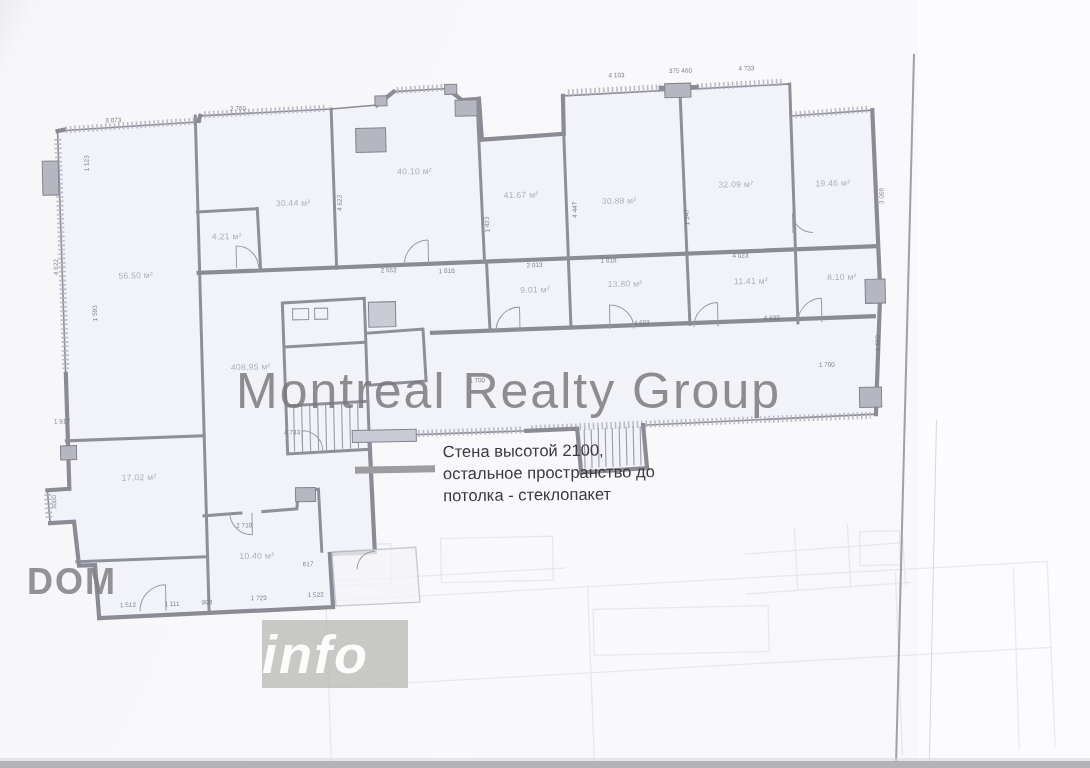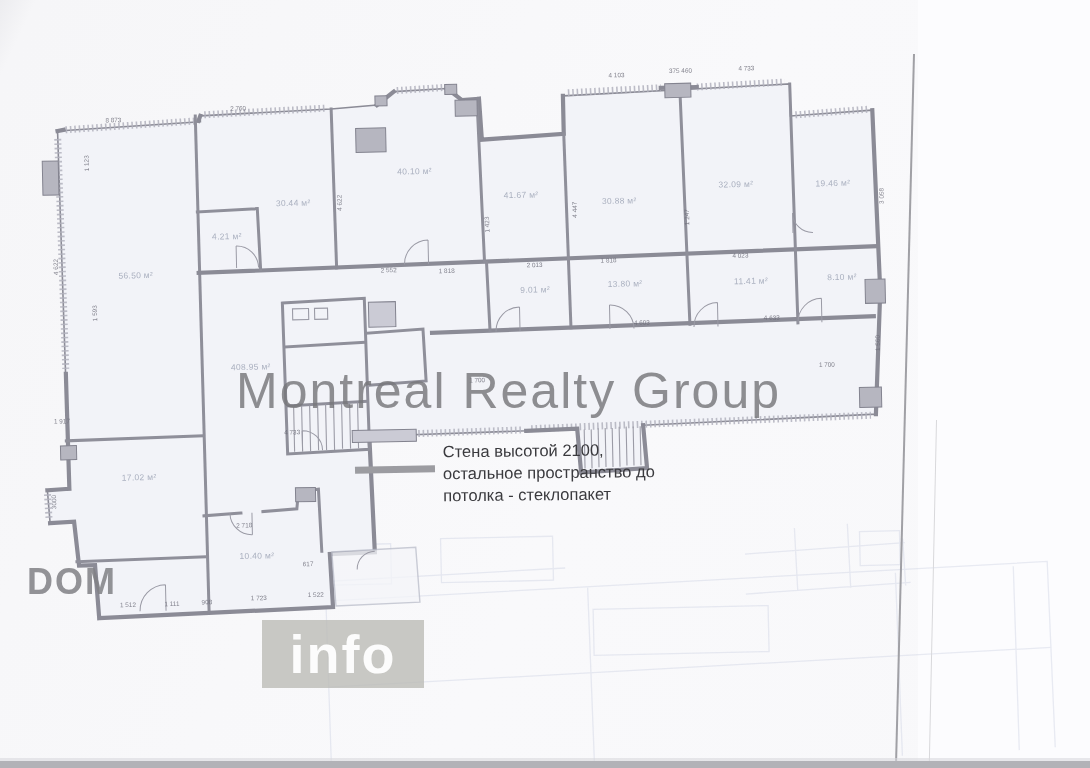--- a/index.html
+++ b/index.html
@@ -34,23 +34,23 @@
   }
   .wm-dom{
     position:absolute;left:27px;top:564px;font-size:36px;font-weight:bold;letter-spacing:2px;
     color:rgba(128,128,133,.85);line-height:1;
   }
   .wm-pliz{
     position:absolute;left:16px;top:592px;font-size:128px;font-weight:bold;letter-spacing:6px;
     color:rgba(213,213,220,.9);line-height:1;
   }
   .wm-info{
-    position:absolute;left:262px;top:620px;width:162px;height:68px;
+    position:absolute;left:262px;top:620px;width:146px;height:68px;
     background:rgba(188,187,183,.8);
-    display:flex;align-items:center;justify-content:center;
+    display:flex;align-items:center;justify-content:flex-start;font-style:italic;
   }
   .wm-info span{
     font-size:54px;font-weight:bold;color:rgba(255,255,255,.95);letter-spacing:2px;line-height:1;
   }
   .annotation{
     position:absolute;left:443px;top:440px;width:250px;
     font-size:16.5px;line-height:1.32;color:#3a3a3e;transform:rotate(-.6deg);
   }
   .legend-swatch{
     position:absolute;left:355px;top:466px;width:80px;height:7px;

